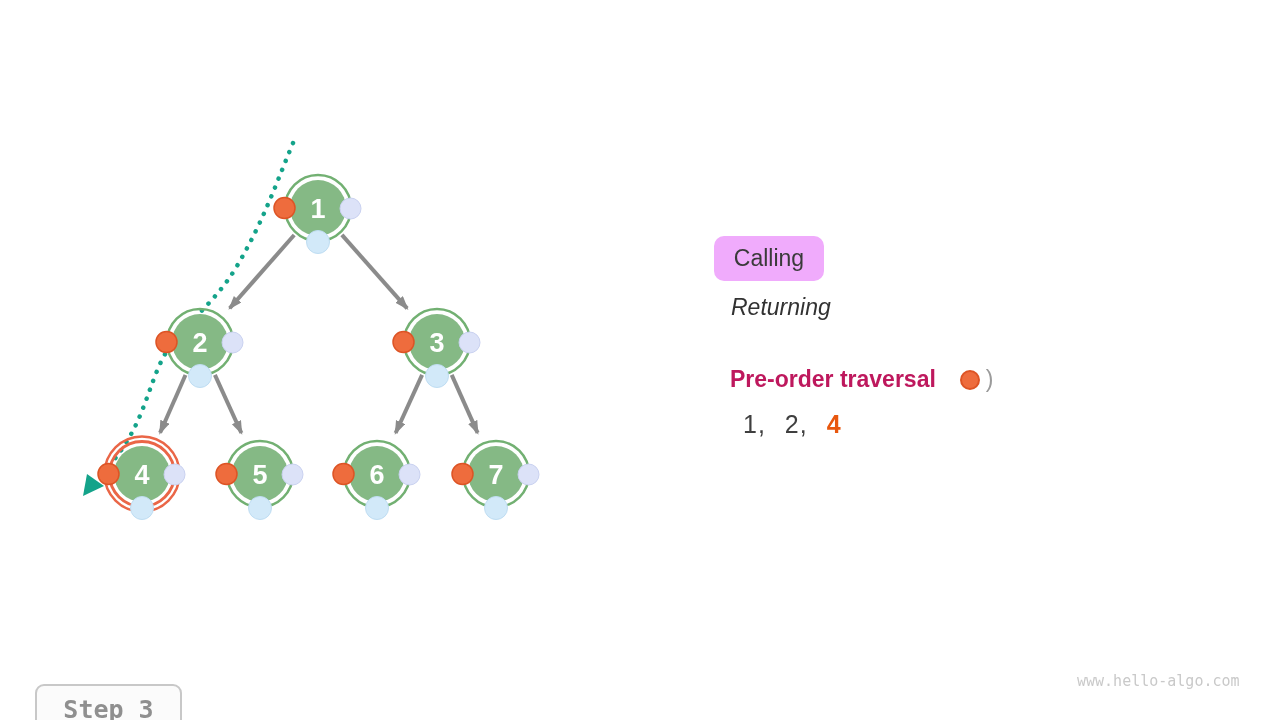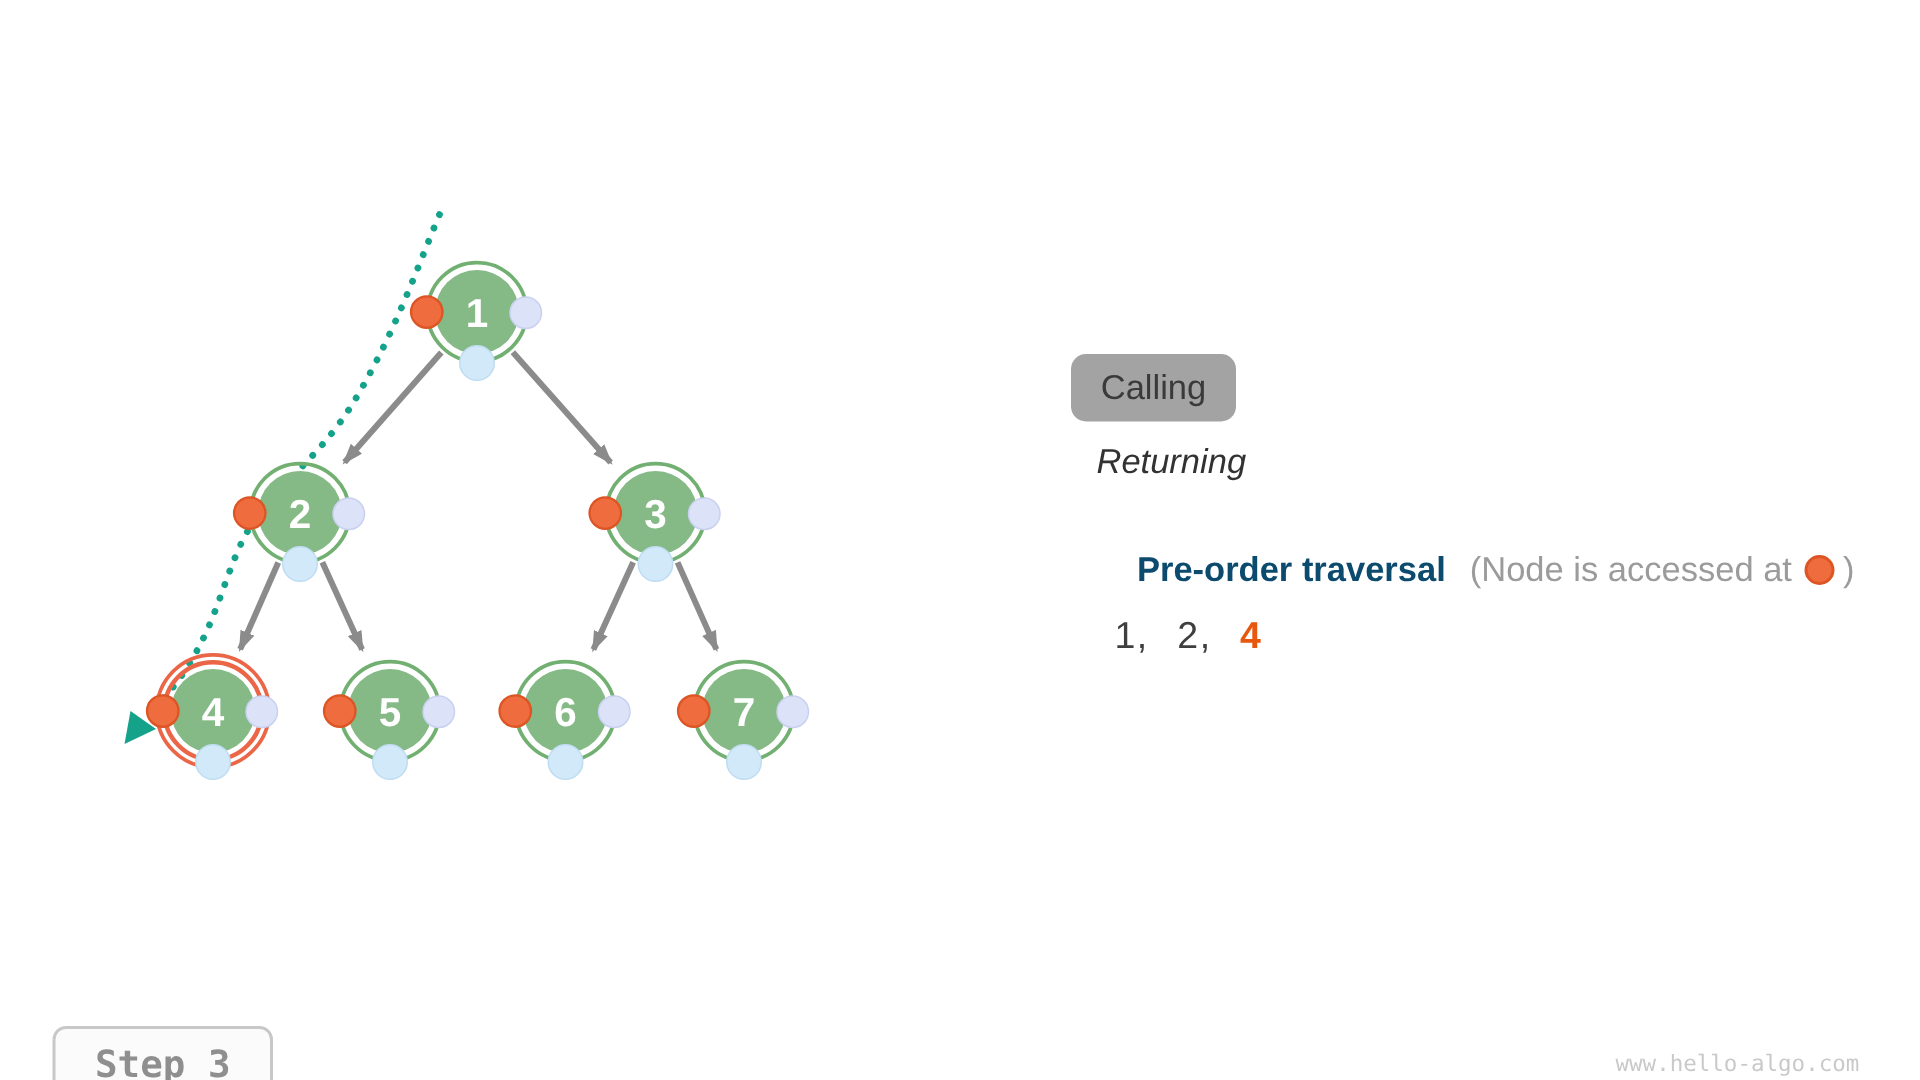--- a/index.html
+++ b/index.html
@@ -4,32 +4,32 @@
 <style>
   html,body{margin:0;padding:0;background:#fff;}
   .stage{position:relative;width:1280px;height:720px;background:#ffffff;overflow:hidden;
          font-family:"Liberation Sans",sans-serif;}
   #tree-svg{position:absolute;left:0;top:0;}
   .badge{position:absolute;left:714px;top:236px;width:110px;height:45px;background:#E3E3E3;
          border-radius:10px;display:flex;align-items:center;justify-content:center;
          font-size:23px;color:#3A3A3A;}
   .returning{position:absolute;left:731px;top:294px;font-size:23px;color:#323232;font-style:italic;}
   .trav-line{position:absolute;left:730px;top:366px;display:flex;align-items:center;font-size:23px;white-space:nowrap;}
-  .trav-title{font-weight:bold;color:#0c4a6e;margin-right:16px;margin-left:28px;}
+  .trav-title{font-weight:bold;color:#be185d;margin-right:16px;}
   .trav-note{color:#9B9B9B;}
   .note-dot{width:20px;height:20px;border-radius:50%;background:#EE6C3D;border:2px solid #DD5425;
             display:inline-block;margin:0 6px 0 8px;box-sizing:border-box;}
   .sequence{position:absolute;left:743px;top:410px;font-size:25px;display:flex;}
   .seq-item{margin-right:19px;color:#3F3F3F;letter-spacing:1px;}
   .seq-item.hl{color:#E8570E;font-weight:bold;}
   .step-badge{position:absolute;left:35px;top:641px;width:143px;height:47px;background:#FBFBFB;
               border:2px solid #C8C8C8;border-radius:9px;display:flex;align-items:center;justify-content:center;
               font-family:"DejaVu Sans Mono",monospace;font-size:25px;font-weight:bold;color:#8F8F8F;margin-top:43px;}
   .watermark{position:absolute;left:1077px;top:672px;font-family:"DejaVu Sans Mono",monospace;
-             font-size:15px;color:#C9C9C9;margin-top:28px;}
+             font-size:15px;color:#C9C9C9;}
 </style>
 </head>
 <body>
 
 <div class="stage">
 
   <svg id="tree-svg" width="640" height="620" viewBox="0 0 640 620">
     <defs>
       <marker id="arrowhead" markerWidth="16" markerHeight="12" refX="12" refY="5" orient="auto" markerUnits="userSpaceOnUse">
         <path id="arrow-path" d="M0,0 L14,5 L0,10 Z" fill="#8B8B8B"></path>
@@ -101,27 +101,26 @@
           <circle cx="496" cy="474" r="33" fill="none" stroke="#72B072" stroke-width="2.5"></circle>
           <circle cx="496" cy="474" r="28" fill="#85B985"></circle>
           <text x="496" y="475" text-anchor="middle" dominant-baseline="central" fill="#ffffff" font-size="27" font-weight="bold" font-family="&quot;Liberation Sans&quot;, sans-serif">7</text>
           <circle cx="462.5" cy="474" r="10.5" fill="#EE6C3D" stroke="#DD5425" stroke-width="1.5"></circle>
           <circle cx="528.5" cy="474.5" r="10.5" fill="#DCE2F8" stroke="#C9D1F0" stroke-width="1"></circle>
           <circle cx="496" cy="508" r="11.5" fill="#D2E9F9" stroke="#BFDDF2" stroke-width="1"></circle>
         </g>
       </g>
   </svg>
 
-  <div class="badge" id="calling-badge" style="background: #a3a3a3;">Calling</div>
+  <div class="badge" id="calling-badge" style="background: #f0abfc;">Calling</div>
 
   <div class="returning">Returning</div>
 
   <div class="trav-line">
     <span class="trav-title">Pre-order traversal</span>
-    <span class="trav-note">(Node is accessed at</span>
     <span class="note-dot" id="note-dot" style="background: rgb(238, 108, 61); border-color: rgb(221, 84, 37);"></span>
     <span class="trav-note">)</span>
   </div>
 
   <div class="sequence" id="sequence">
       <span class="seq-item" style="color: rgb(63, 63, 63);">1,</span>
       <span class="seq-item" style="color: rgb(63, 63, 63);">2,</span>
       <span class="seq-item hl" style="color: rgb(232, 87, 14);">4</span>
     </div>
 

